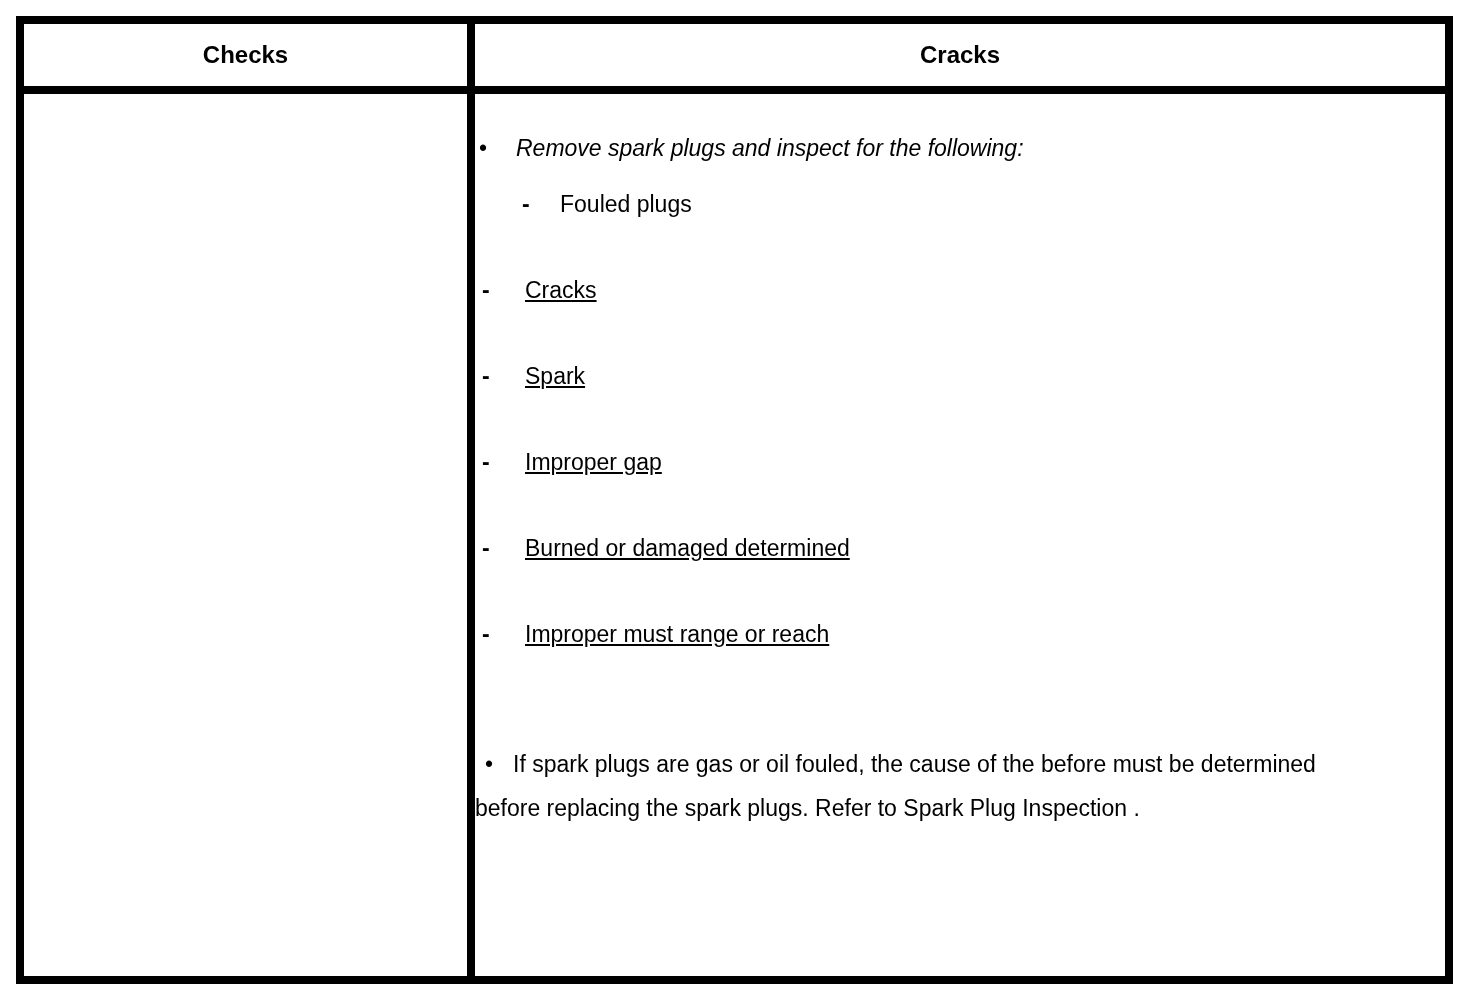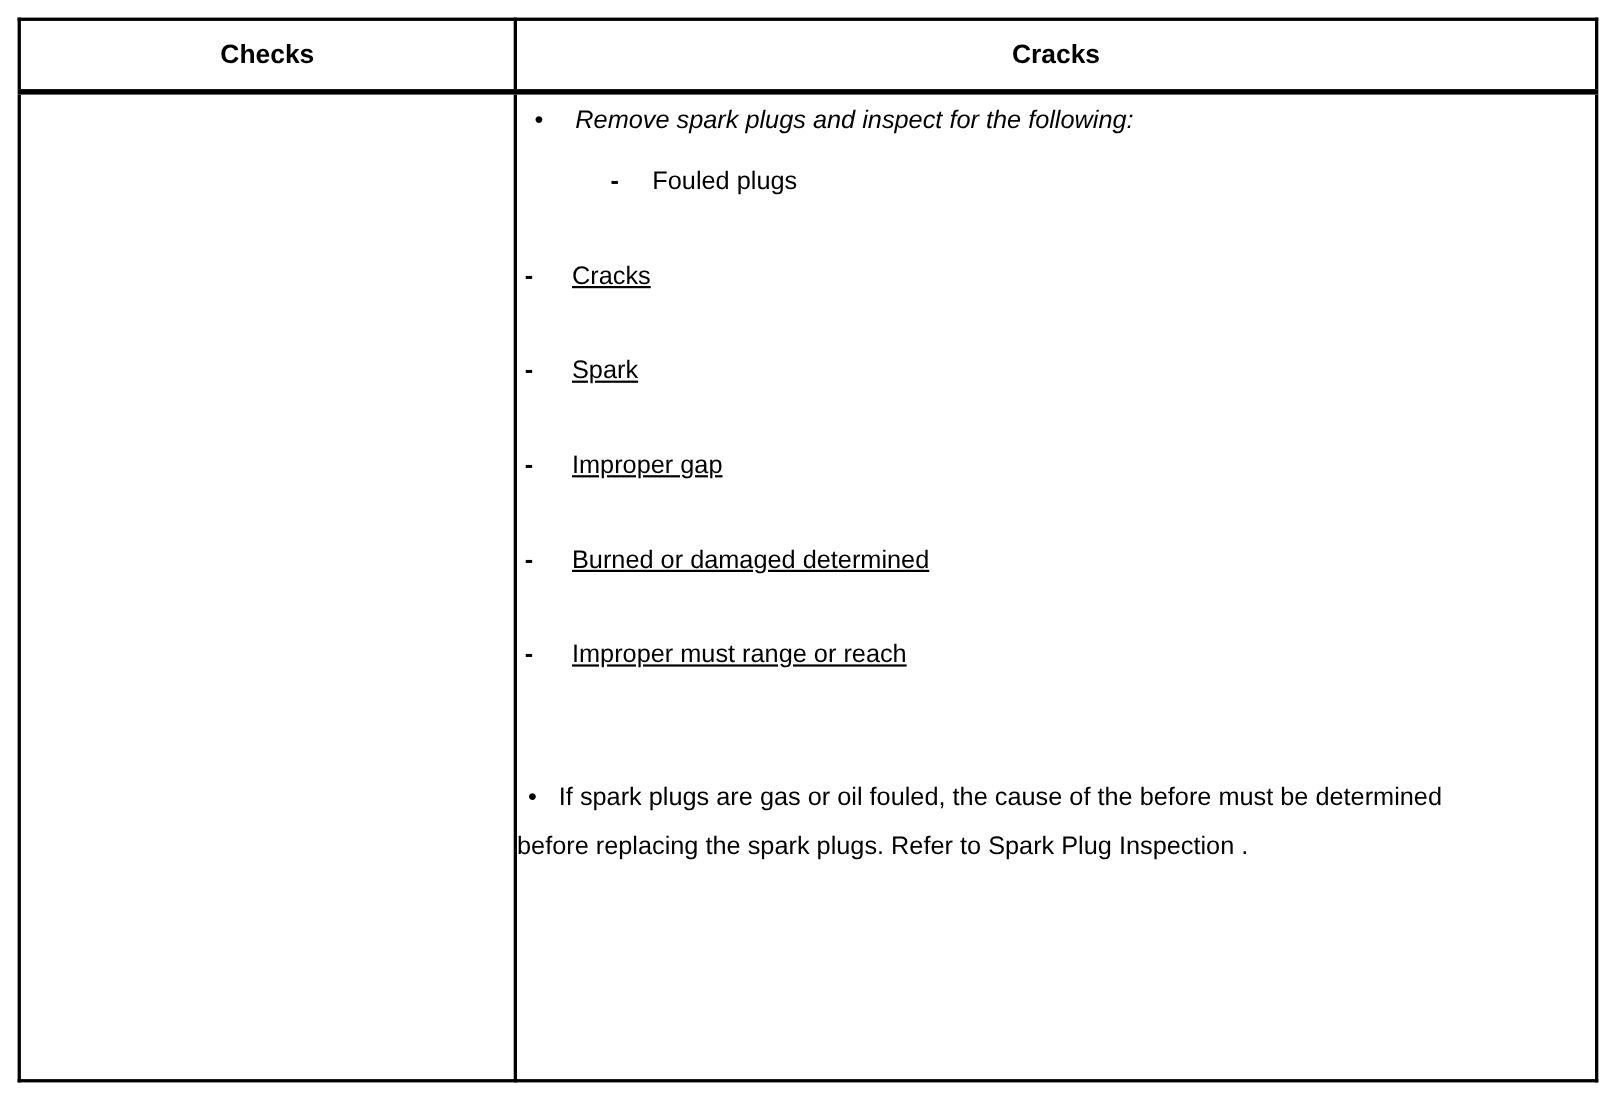--- a/index.html
+++ b/index.html
@@ -23,21 +23,21 @@
     left: 16px;
     top: 16px;
     width: 1437px;
     height: 968px;
     border-collapse: collapse;
     table-layout: fixed;
     background: #ffffff;
   }
   table.doc-table th,
   table.doc-table td {
-    border: 3px solid #000000;
+    border: 8px solid #000000;
   }
   table.doc-table th {
     border-bottom-width: 5px;
     height: 62px;
     font-size: 24px;
     font-weight: bold;
     text-align: center;
     vertical-align: middle;
     padding: 0;
   }
@@ -52,29 +52,29 @@
   }
   td.checks-cell {
     padding: 7px 12px;
   }
   .marker {
     display: inline-block;
     vertical-align: top;
   }
   
   .bullet-line {
-    padding-left: 16px;
+    padding-left: 4px;
+    margin-top: 32px;
   }
   .bullet-line .marker { width: 37px; }
   .bullet-line .txt { font-style: italic; }
   
   .sub-item {
     margin-top: 12px;
     padding-left: 47px;
-    margin-left: 38px;
   }
   .sub-item .marker { width: 38px; font-weight: bold; }
   
   .dash-item {
     margin-top: 42px;
     padding-left: 7px;
     text-decoration: underline;
   }
   .dash-item .marker { width: 43px; font-weight: bold; }
   

